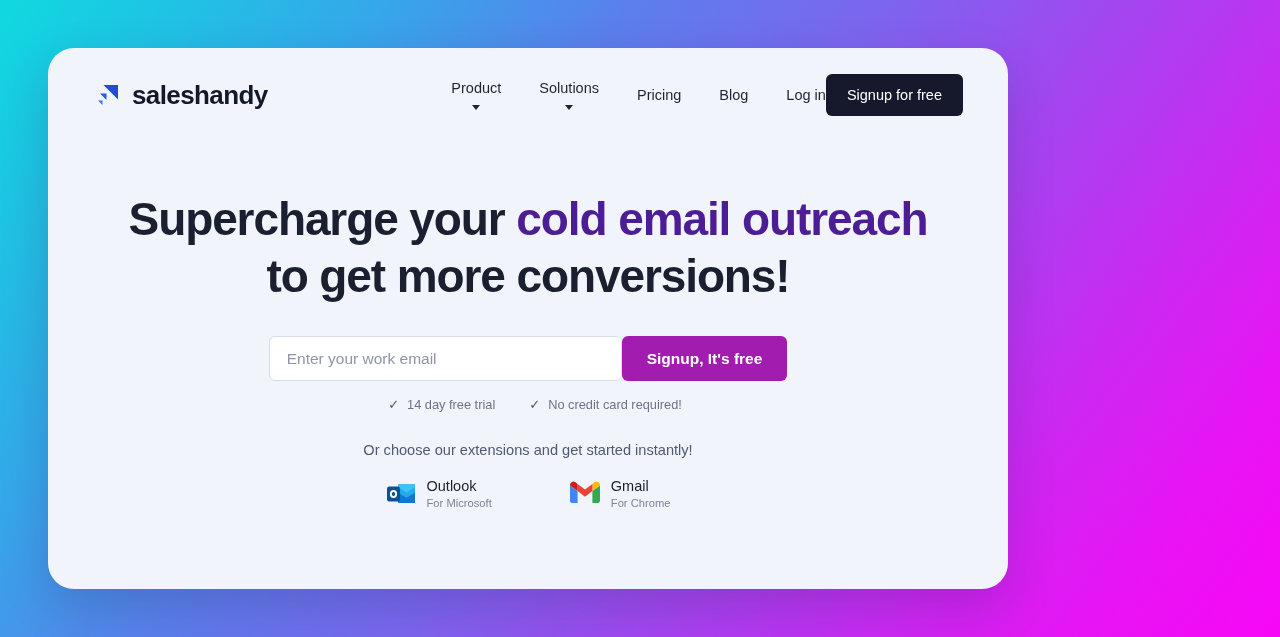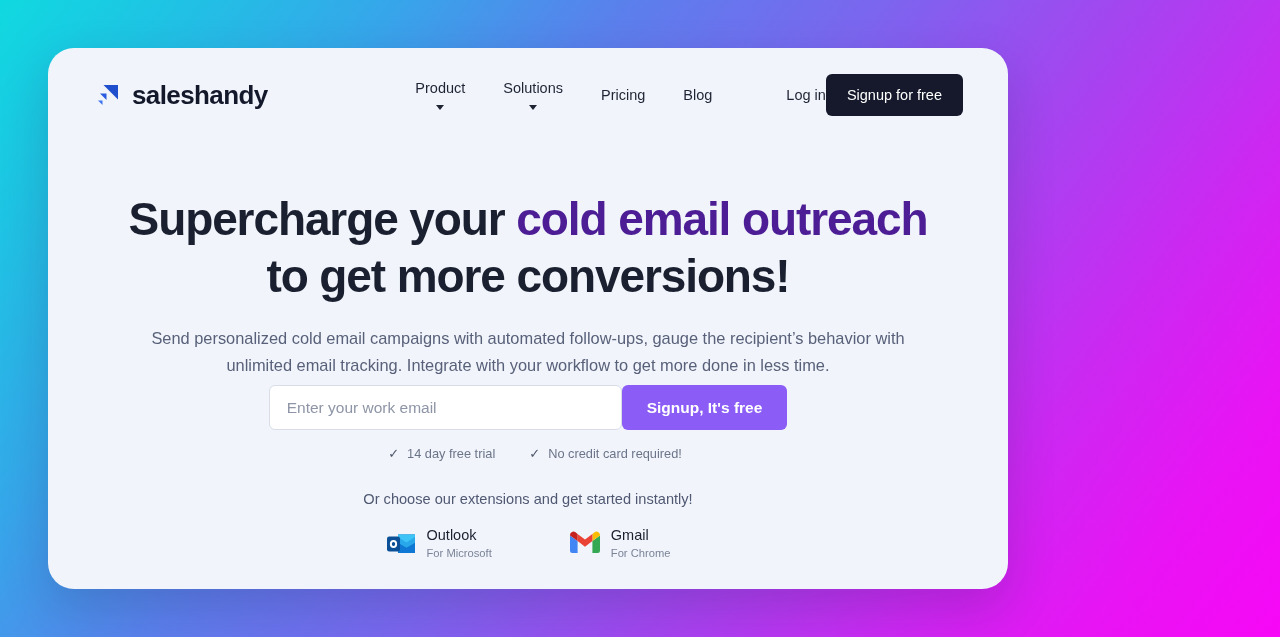--- a/index.html
+++ b/index.html
@@ -86,21 +86,21 @@
   }
   .nav-item:last-of-type { margin-right: 0; }
   .caret {
     width: 0; height: 0;
     border-left: 4.5px solid transparent;
     border-right: 4.5px solid transparent;
     border-top: 5px solid #1f2435;
     display: inline-block;
     margin-top: 2px;
   }
-  .nav-login { margin-right: 34px; margin-left: 36px; }
+  .nav-login { margin-right: 34px; }
   .btn-signup-nav {
     background: #15192b;
     color: #ffffff;
     font-size: 14.5px;
     font-weight: normal;
     border: none;
     border-radius: 6px;
     padding: 13px 21px;
     cursor: pointer;
     font-family: inherit;
@@ -125,21 +125,21 @@
   .subhead {
     margin: 26px auto 0;
     width: 770px;
     font-size: 16.4px;
     line-height: 1.62;
     color: #59617a;
   }
 
   
   .form-row {
-    margin-top: 7px;
+    margin-top: 37px;
     display: flex;
     justify-content: center;
     align-items: stretch;
     gap: 0;
     border-radius: 8px;
   }
   .email-input {
     width: 353px;
     height: 45px;
     border: 1px solid #d8dde8;
@@ -147,21 +147,21 @@
     background: #ffffff;
     padding: 0 17px;
     font-size: 15.5px;
     color: #1b2030;
     font-family: inherit;
     outline: none;
   }
   .email-input::placeholder { color: #8e95a6; }
   .btn-signup-hero {
     height: 45px;
-    background: #8b5cf6;
+    background: #a21caf;
     color: #ffffff;
     border: none;
     border-radius: 6px;
     padding: 0 25px;
     font-size: 15.5px;
     font-weight: bold;
     cursor: pointer;
     font-family: inherit;
     white-space: nowrap;
   }
@@ -261,21 +261,20 @@
     </nav>
   </div>
 
   <div class="hero">
 
     <h1 class="headline">
       <span>Supercharge your </span><span class="accent">cold email outreach</span>
       <span class="line2">to get more conversions!</span>
     </h1>
 
-    <p class="subhead">Send personalized cold email campaigns with automated follow-ups, gauge the recipient’s behavior with unlimited email tracking. Integrate with your workflow to get more done in less time.</p>
 
     <div class="form-row">
       <input class="email-input" type="text" placeholder="Enter your work email" style="">
       <button class="btn-signup-hero">Signup, It's free</button>
     </div>
 
     <div class="perks">
       <div class="perk">
         <span class="check">✓</span>
         <span>14 day free trial</span>

